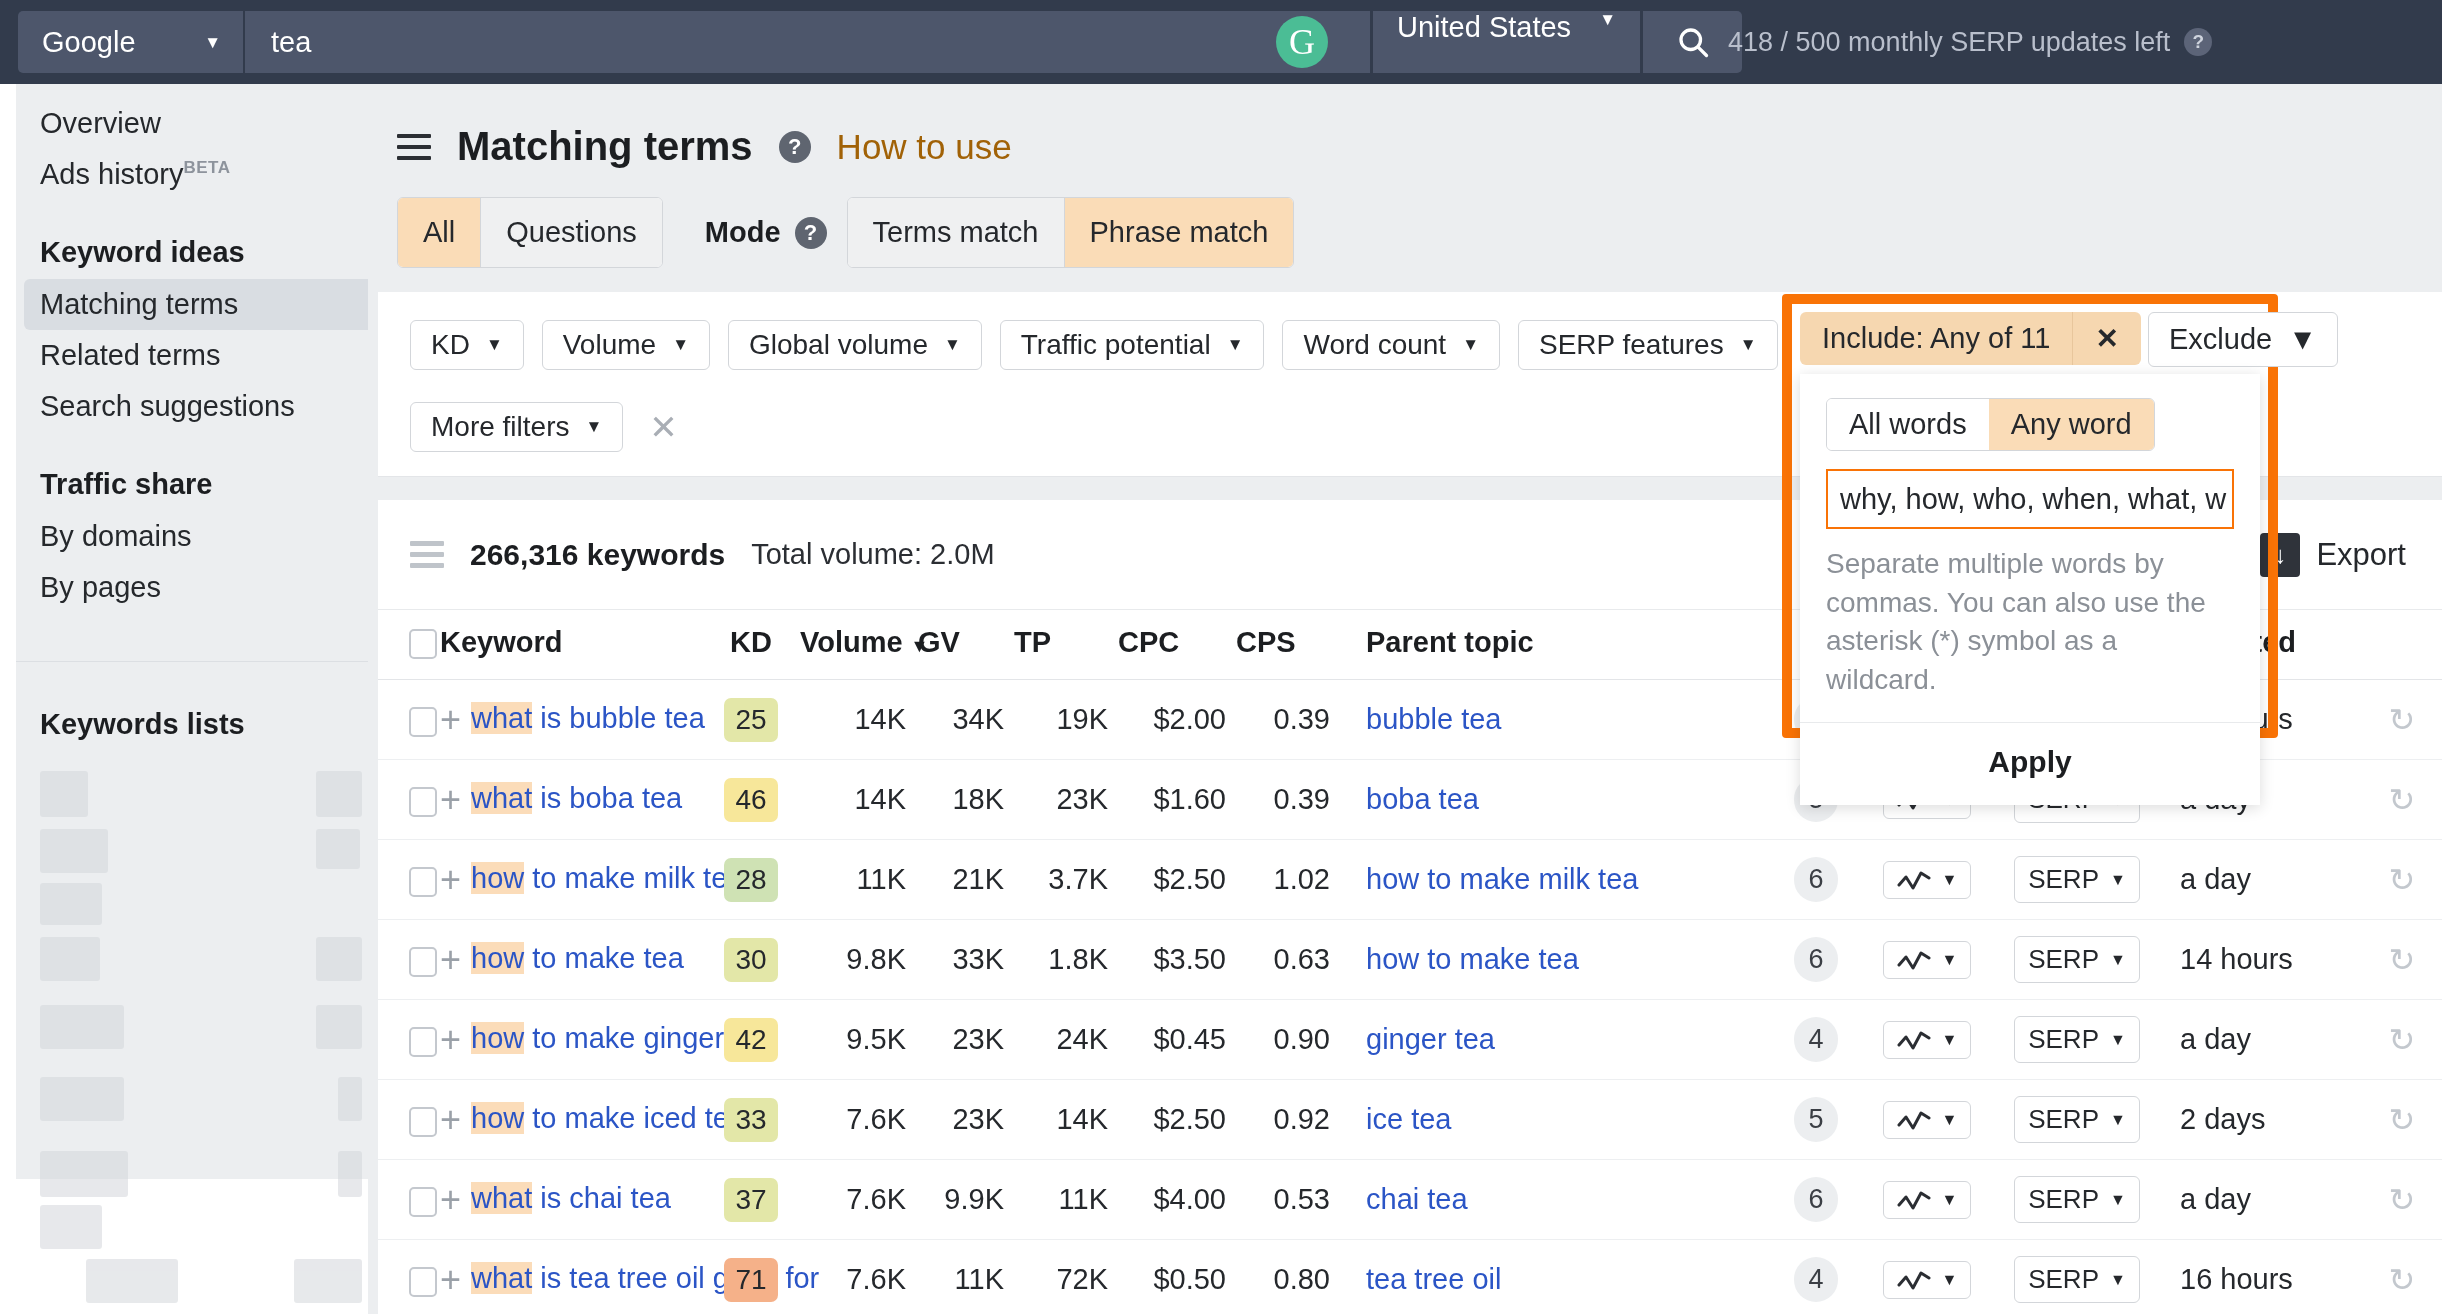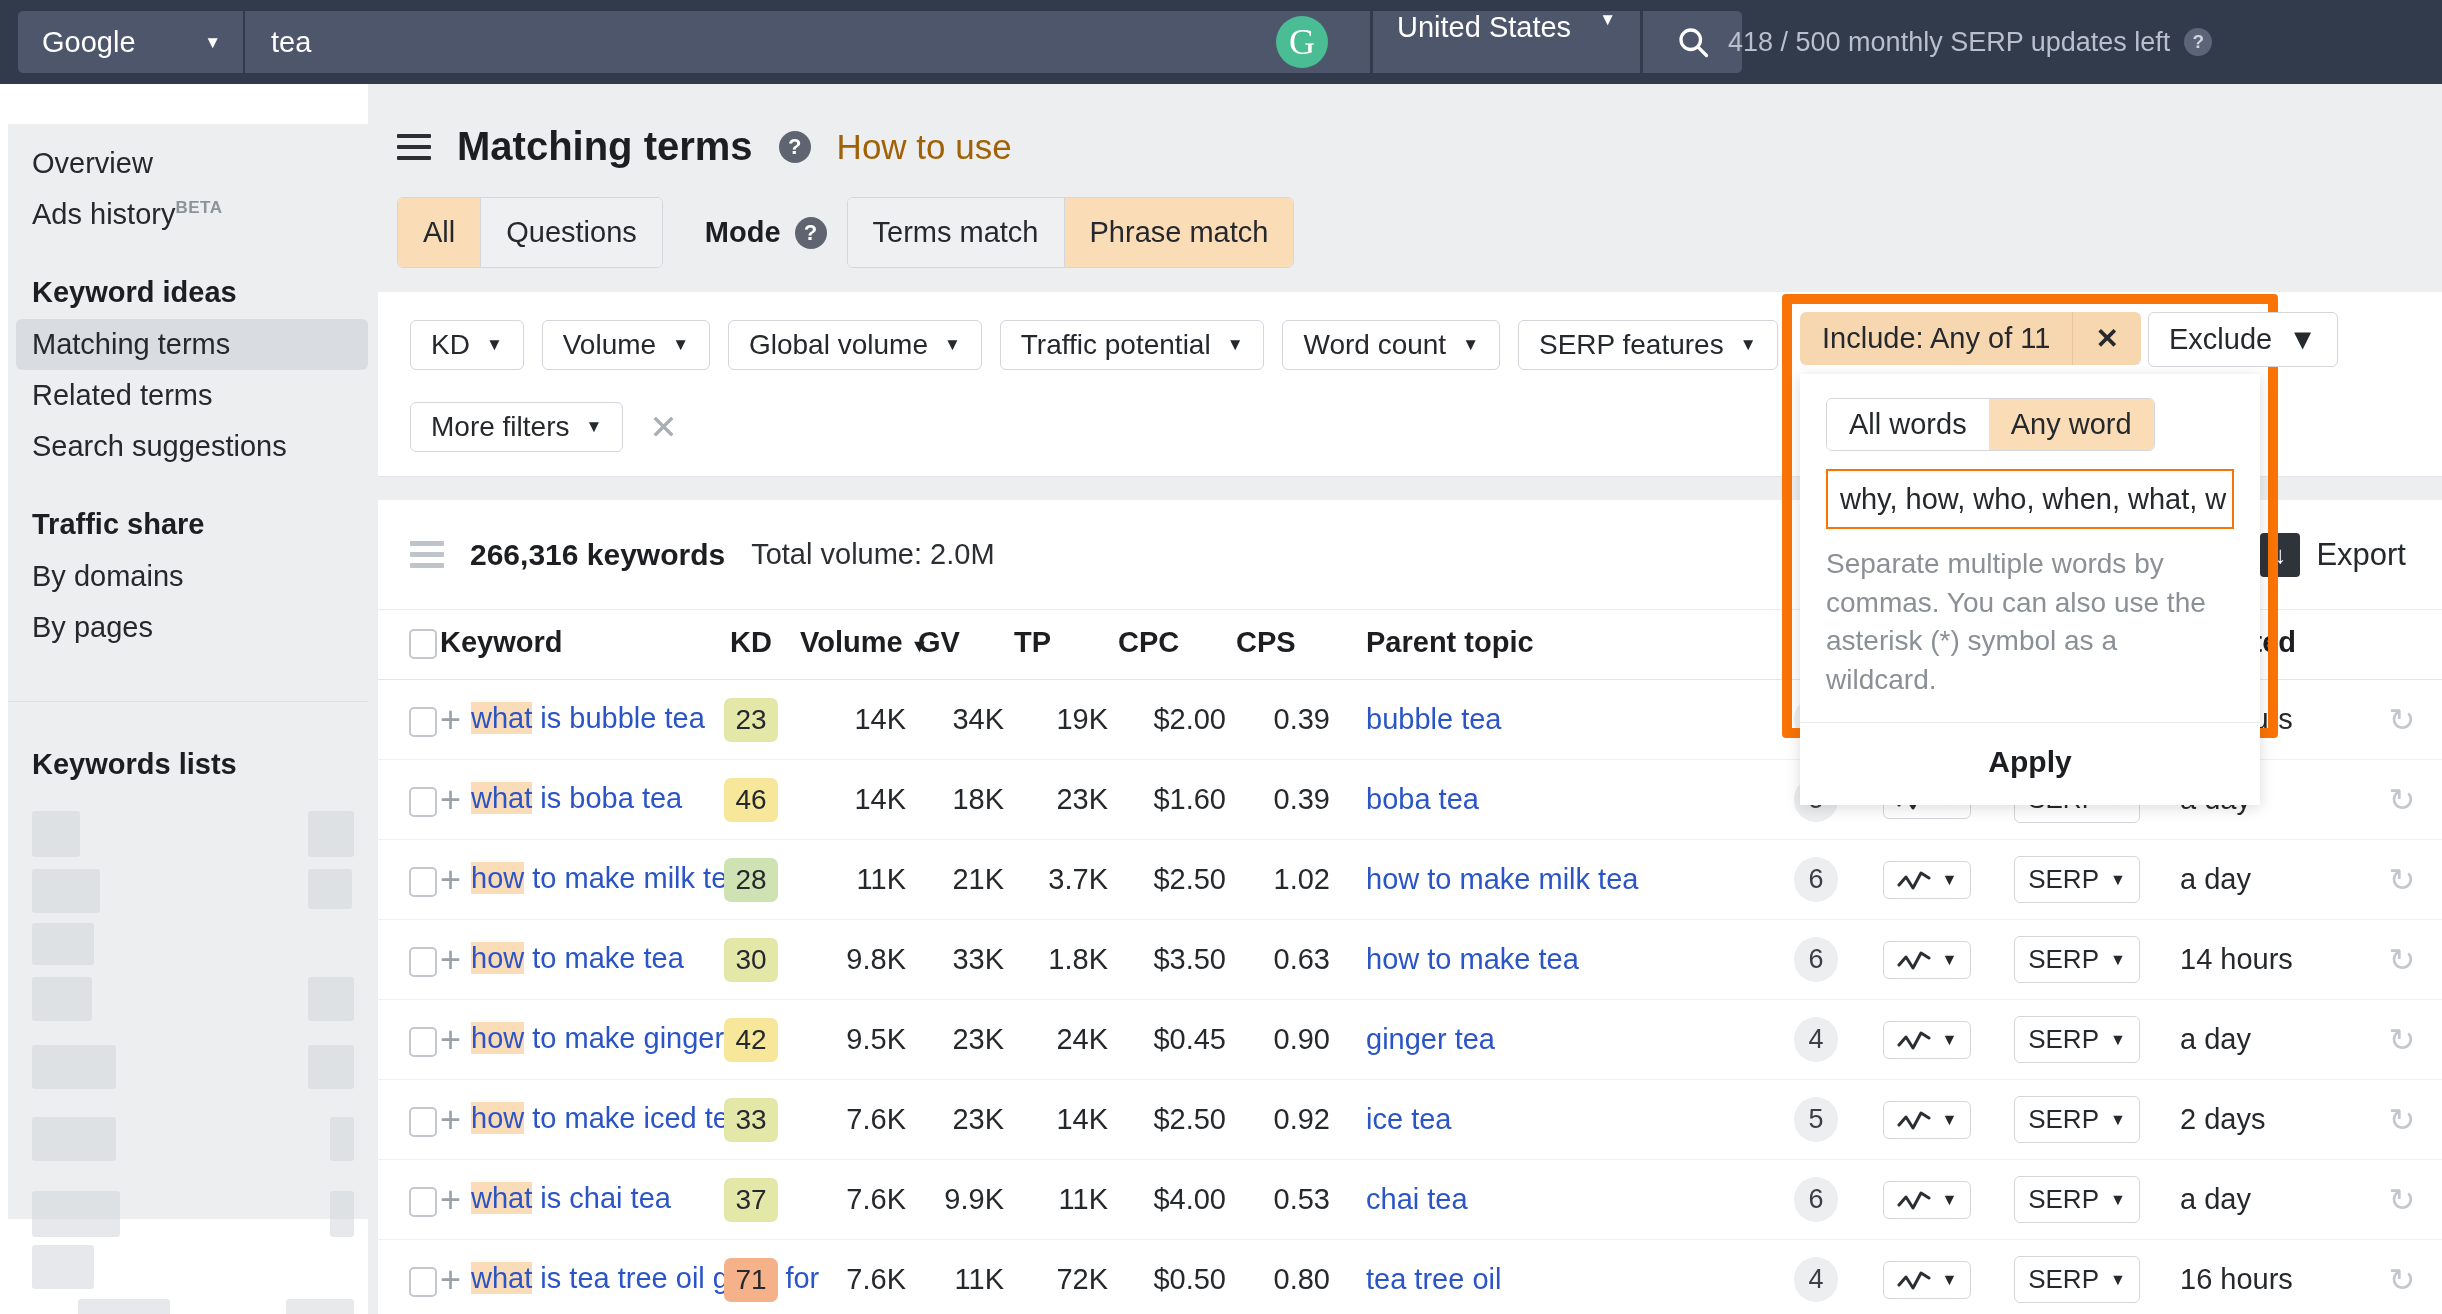--- a/index.html
+++ b/index.html
@@ -65,23 +65,22 @@
   }
   .qmark {
     display: inline-flex; align-items: center; justify-content: center;
     width: 28px; height: 28px; border-radius: 50%;
     background: #5c6478; color: #cfd4de;
     font-size: 19px; font-weight: bold;
   }
 
   
   .sidebar {
-    position: absolute; left: 8px; top: 84px; width: 368px; height: 1095px;
+    position: absolute; left: 16px; top: 84px; width: 368px; height: 1095px;
     background: #eceef0;
-    margin-top: 40px;
   }
   .side-item {
     font-size: 29px; color: #25282c;
     padding: 9px 0 9px 16px; margin: 0 8px;
     border-radius: 6px; cursor: pointer;
     white-space: nowrap;
   }
   .side-item.active { background: #d9dde2; }
   .side-head {
     font-size: 29px; font-weight: bold; color: #1c1e21;
@@ -476,21 +475,21 @@
         <th class="c-tr"></th>
         <th class="c-serp"></th>
         <th class="c-upd">Updated</th>
         <th class="c-ref"></th>
       </tr>
     </thead>
     <tbody id="kw-body">
         <tr>
           <td class="c-chk"><span class="chk"></span></td>
           <td class="c-kw"><span class="plusbtn">+</span><span class="kwlink"><span class="hl">what</span> is bubble tea</span></td>
-          <td class="c-kd"><span class="kd-badge" style="background:#e3e7a8">23</span></td>
+          <td class="c-kd"><span class="kd-badge" style="background:#e3e7a8">25</span></td>
           <td class="c-vol">14K</td>
           <td class="c-gv">34K</td>
           <td class="c-tp">19K</td>
           <td class="c-cpc">$2.00</td>
           <td class="c-cps">0.39</td>
           <td class="c-pt"><span class="kwlink">bubble tea</span></td>
           <td class="c-sf"><span class="sf-pill">6</span></td>
           <td class="c-tr"><span class="mini-btn">
               <svg class="sparkline" width="34" height="22" viewBox="0 0 34 22">
                 <polyline points="2,16 9,8 16,19 24,4 32,9" fill="none" stroke="#2b2e33" stroke-width="3" stroke-linecap="round" stroke-linejoin="round"></polyline>

